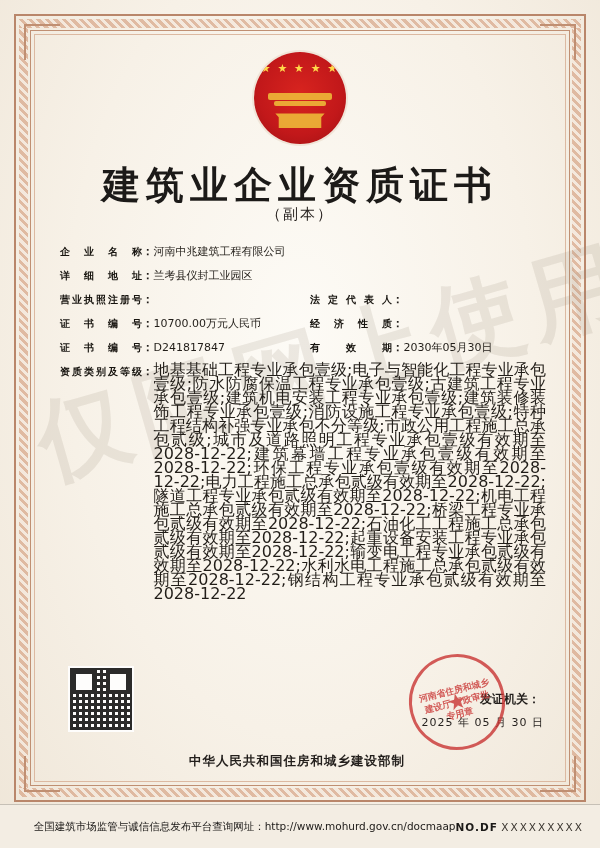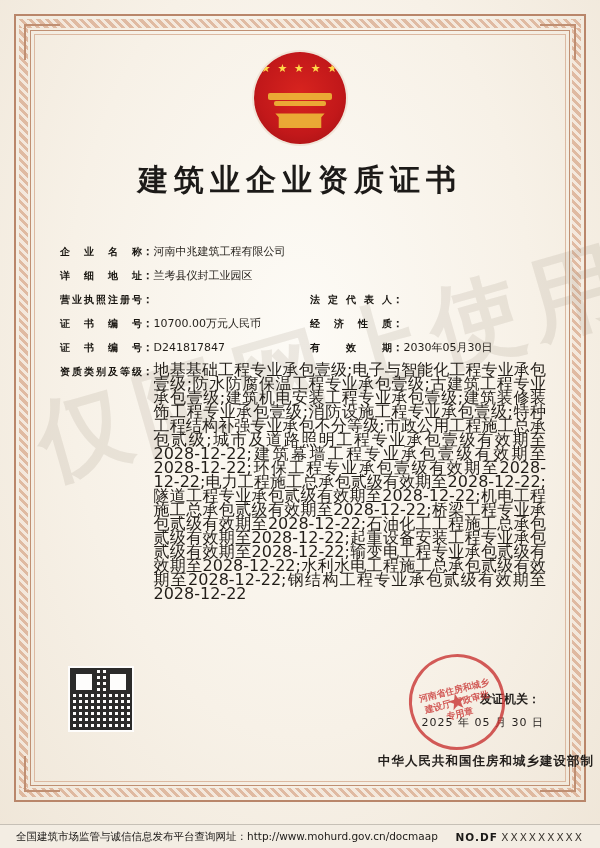--- a/index.html
+++ b/index.html
@@ -83,21 +83,21 @@
     position:absolute;left:50%;transform:translateX(-50%);
     bottom:44px;width:64px;height:7px;background:#f0c23a;opacity:.85;border-radius:2px;
   }
   .emblem .beam2{
     position:absolute;left:50%;transform:translateX(-50%);
     bottom:38px;width:52px;height:5px;background:#f0c23a;opacity:.85;border-radius:2px;
   }
 
   .title{
     position:absolute;left:0;right:0;top:160px;text-align:center;
-    font-size:30px;font-weight:700;letter-spacing:6px;
+    font-size:38px;font-weight:700;letter-spacing:6px;
     font-family:"DejaVu Sans", sans-serif;
     color:#1c1a18;
   }
   .subtitle{
     position:absolute;left:0;right:0;top:205px;text-align:center;
     font-size:15px;letter-spacing:2px;color:#2a2522;
     font-family:"DejaVu Sans", sans-serif;
   }
 
   
@@ -159,29 +159,29 @@
 
   .issuer{
     position:absolute;right:60px;bottom:140px;text-align:left;
     font-size:12px;font-weight:700;font-family:"DejaVu Sans", sans-serif;
   }
   .issue-date{
     position:absolute;right:56px;bottom:118px;
     font-size:11px;font-family:"DejaVu Sans", sans-serif;letter-spacing:1px;
   }
   .ministry{
-    position:absolute;left:0;right:6px;bottom:78px;text-align:right;
+    position:absolute;left:0;right:6px;bottom:78px;text-align:center;
     font-size:12.5px;font-weight:700;letter-spacing:1px;
     font-family:"DejaVu Sans", sans-serif;
   }
   
   .footer{
-    position:absolute;left:0;right:0;bottom:0;height:24px;
+    position:absolute;left:0;right:0;bottom:0;height:44px;
     border-top:1px solid #c6c0b6;
-    display:flex;align-items:center;justify-content:space-between;
+    display:flex;align-items:center;justify-content:flex-end;
     padding:0 16px;box-sizing:border-box;
     font-size:10.5px;font-family:"DejaVu Sans", sans-serif;
     color:#1c1a18;
     background:#f3ede3;
   }
   .footer .no{font-weight:700;letter-spacing:1px;}
   .footer .serial{letter-spacing:2px;color:#3a352f;font-weight:400;}
 </style>
 </head>
 <body>
@@ -200,20 +200,21 @@
   <div class="watermark">仅限网上使用</div>
 
   <div class="emblem">
     <div class="stars">★ ★ ★ ★ ★</div>
     <div class="beam"></div>
     <div class="beam2"></div>
     <div class="gate"></div>
   </div>
 
   <div class="title">建筑业企业资质证书</div>
+  <div class="subtitle">（副本）</div>
 
   <div class="fields">
 
     <div class="row">
       <div class="lbl">企业名称</div>
       <div class="colon">：</div>
       <div class="val">河南中兆建筑工程有限公司</div>
     </div>
 
     <div class="row">

